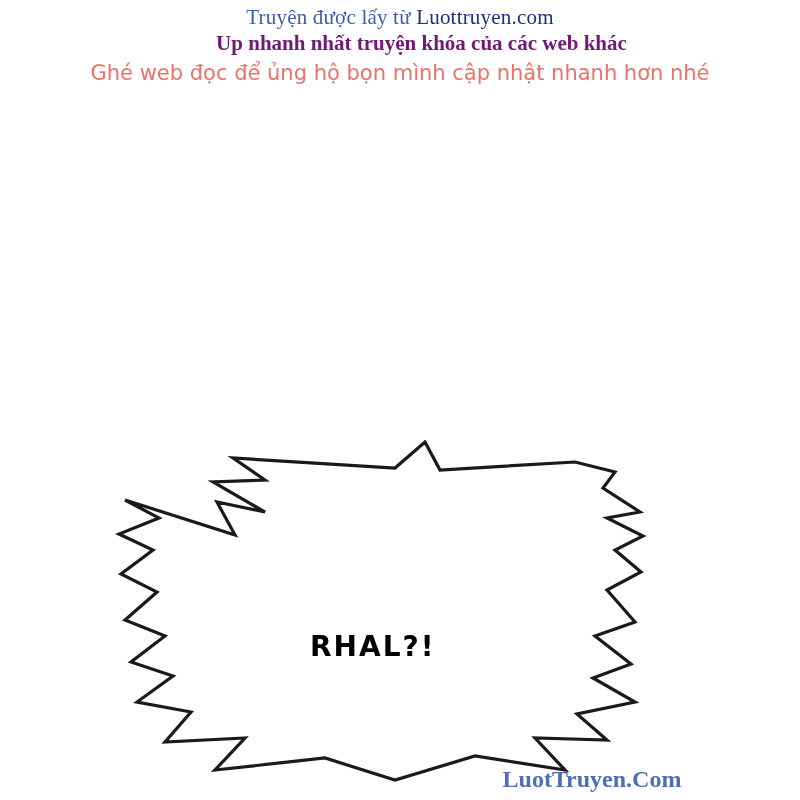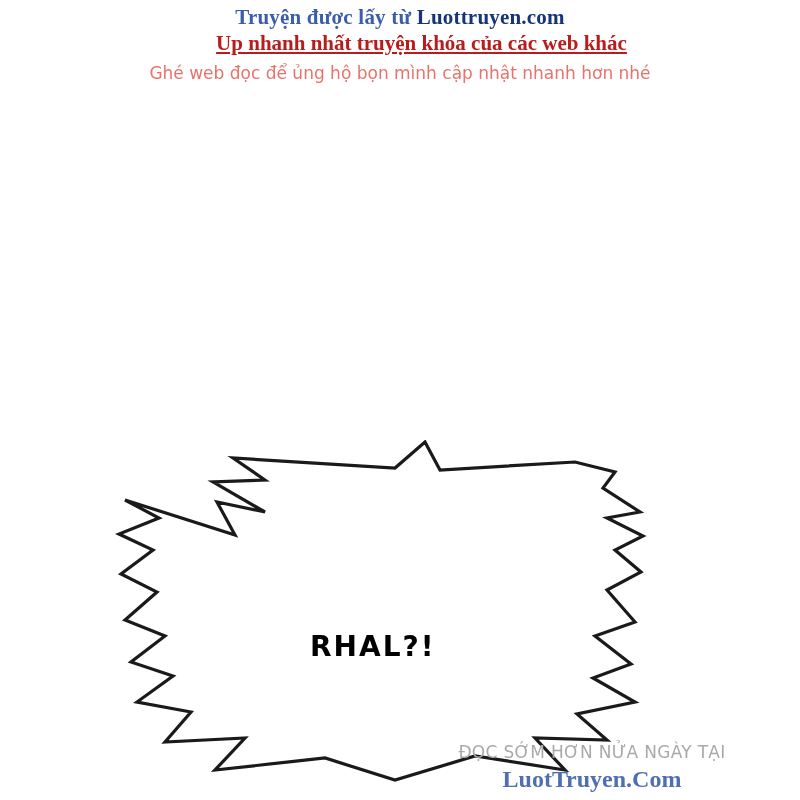--- a/index.html
+++ b/index.html
@@ -20,42 +20,41 @@
     position: absolute;
     top: 0;
     left: 0;
     width: 800px;
     text-align: center;
     padding-top: 4px;
   }
   .wm-line1 {
     font-family: "Liberation Serif", serif;
     font-size: 21px;
-    font-weight: bold;
+    font-weight: normal;
     color: #3a5fa8;
     letter-spacing: 0.2px;
     line-height: 26px;
     white-space: nowrap;
   }
   .wm-line1 .site {
     color: #17347a;
   }
   .wm-line2 {
     font-family: "Liberation Serif", serif;
     font-size: 21px;
     font-weight: bold;
-    color: #b91c1c;
-    text-decoration: underline;
+    color: #701a75;
     line-height: 27px;
     white-space: nowrap;
     padding-left: 43px;
   }
   .wm-line3 {
     font-family: "DejaVu Sans", sans-serif;
-    font-size: 17px;
+    font-size: 21px;
     color: #e8736b;
     line-height: 28px;
     margin-top: 2px;
     white-space: nowrap;
   }
 
   
   .balloon-wrap {
     position: absolute;
     left: 95px;
@@ -159,15 +158,14 @@
              L 58 110
              L 24 94
              L 64 78
              L 30 60
              Z" fill="#ffffff" stroke="#1a1a1a" stroke-width="3.2" stroke-linejoin="miter"></path>
   </svg>
 </div>
 <div class="balloon-text">RHAL?!</div>
 
 <div class="wm-bottom">
-  <div class="bline1">ĐỌC SỚM HƠN NỬA NGÀY TẠI</div>
   <div class="bline2">LuotTruyen.Com</div>
 </div>
 
 </body></html>

